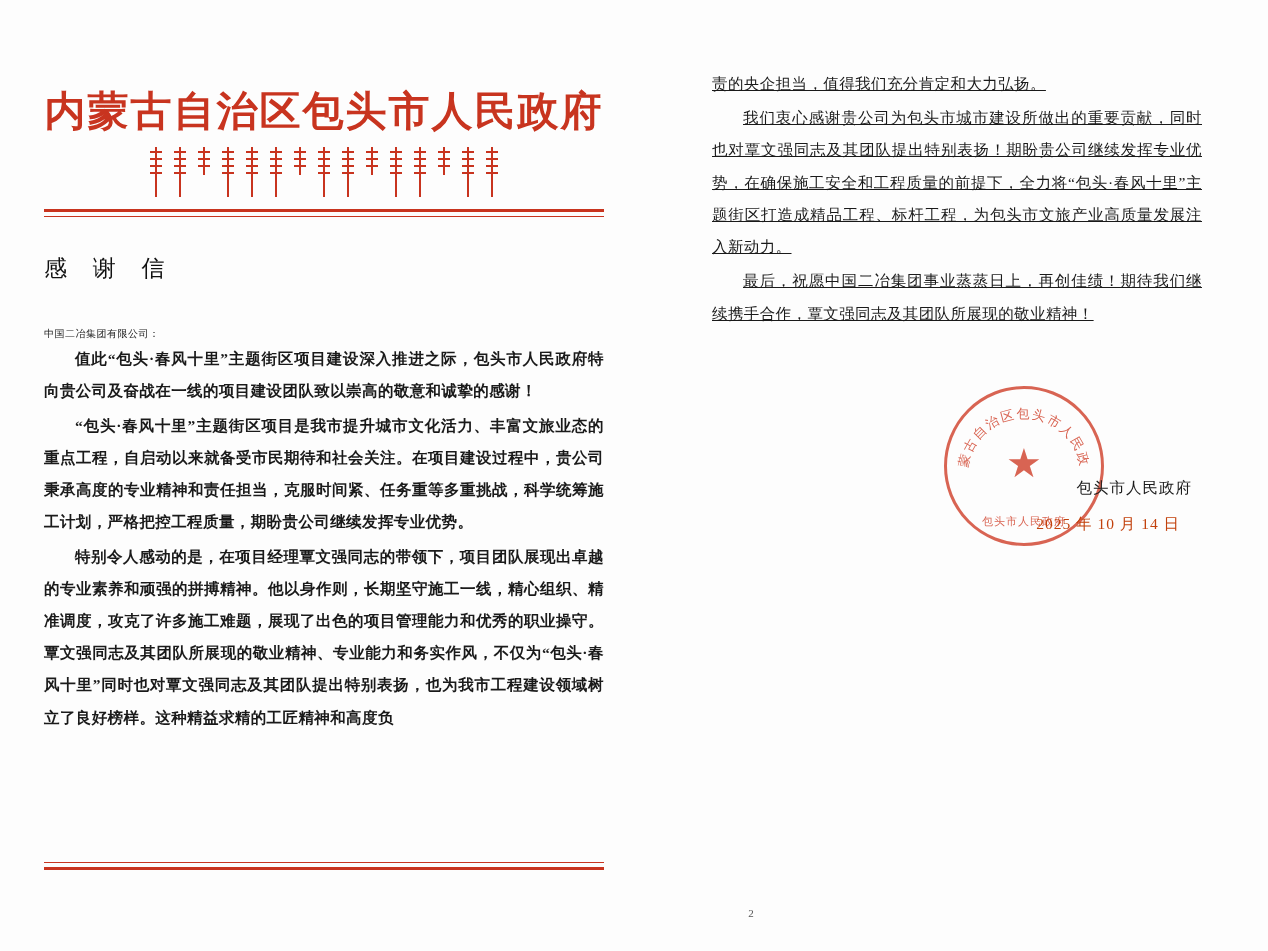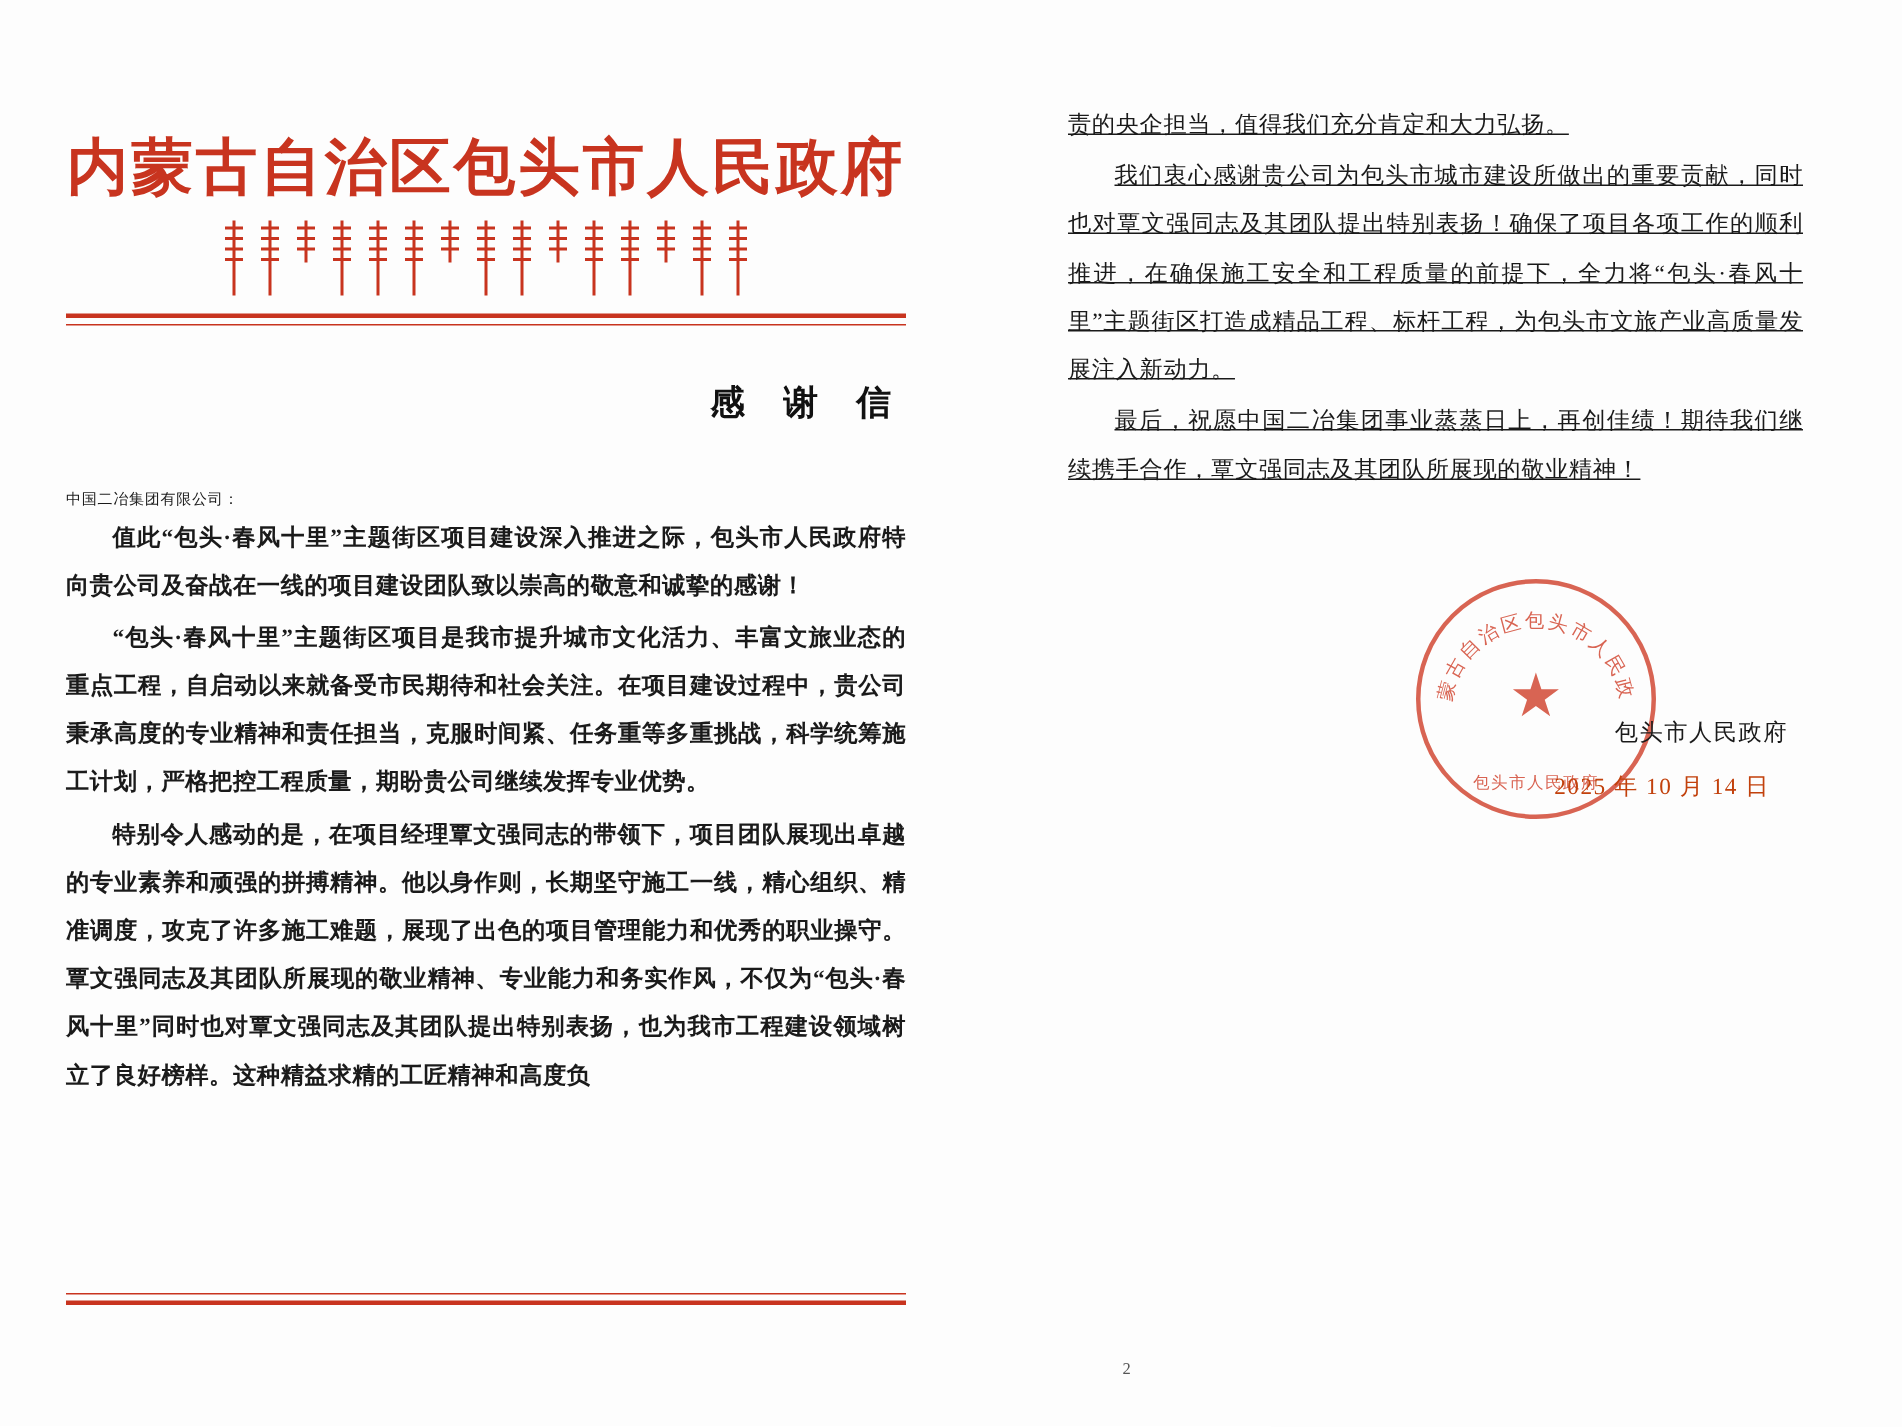--- a/index.html
+++ b/index.html
@@ -81,23 +81,23 @@
 
   .rule-double {
     margin-top: 14px;
     border-top: 3px solid #c8341f;
     border-bottom: 1px solid #c8341f;
     height: 4px;
     width: 100%;
   }
 
   .doc-title {
-    text-align: right;
+    text-align: left;
     font-size: 23px;
-    font-weight: bold;
+    font-weight: normal;
     letter-spacing: 10px;
     margin-top: 36px;
     color: #111;
   }
 
   .addressee {
     margin-top: 40px;
     font-size: 10px;
     line-height: 1.9;
     letter-spacing: 0.5px;
@@ -260,21 +260,21 @@
       <p>值此“包头·春风十里”主题街区项目建设深入推进之际，包头市人民政府特向贵公司及奋战在一线的项目建设团队致以崇高的敬意和诚挚的感谢！</p>
       <p>“包头·春风十里”主题街区项目是我市提升城市文化活力、丰富文旅业态的重点工程，自启动以来就备受市民期待和社会关注。在项目建设过程中，贵公司秉承高度的专业精神和责任担当，克服时间紧、任务重等多重挑战，科学统筹施工计划，严格把控工程质量，期盼贵公司继续发挥专业优势。</p>
       <p>特别令人感动的是，在项目经理覃文强同志的带领下，项目团队展现出卓越的专业素养和顽强的拼搏精神。他以身作则，长期坚守施工一线，精心组织、精准调度，攻克了许多施工难题，展现了出色的项目管理能力和优秀的职业操守。覃文强同志及其团队所展现的敬业精神、专业能力和务实作风，不仅为“包头·春风十里”同时也对覃文强同志及其团队提出特别表扬，也为我市工程建设领域树立了良好榜样。这种精益求精的工匠精神和高度负</p>
     </div>
 
     <div class="bottom-rule"></div>
   </div>
 
   <div class="right-col">
     <p class="noindent">责的央企担当，值得我们充分肯定和大力弘扬。</p>
-    <p>我们衷心感谢贵公司为包头市城市建设所做出的重要贡献，同时也对覃文强同志及其团队提出特别表扬！确保了项目各项工作的顺利推进，在确保施工安全和工程质量的前提下，全力将“包头·春风十里”主题街区打造成精品工程、标杆工程，为包头市文旅产业高质量发展注入新动力。</p>
+    <p>我们衷心感谢贵公司为包头市城市建设所做出的重要贡献，同时也对覃文强同志及其团队提出特别表扬！期盼贵公司继续发挥专业优势，在确保施工安全和工程质量的前提下，全力将“包头·春风十里”主题街区打造成精品工程、标杆工程，为包头市文旅产业高质量发展注入新动力。</p>
     <p>最后，祝愿中国二冶集团事业蒸蒸日上，再创佳绩！期待我们继续携手合作，覃文强同志及其团队所展现的敬业精神！</p>
 
     <div class="sign-block">
       <div class="seal">
         <svg class="seal-arc" viewBox="0 0 154 154">
           <defs>
             <path id="arcTop" d="M 20,86 A 57,57 0 0 1 134,86"></path>
           </defs>
           <text>
             <textPath href="#arcTop" startOffset="50%" text-anchor="middle">内蒙古自治区包头市人民政府</textPath>

